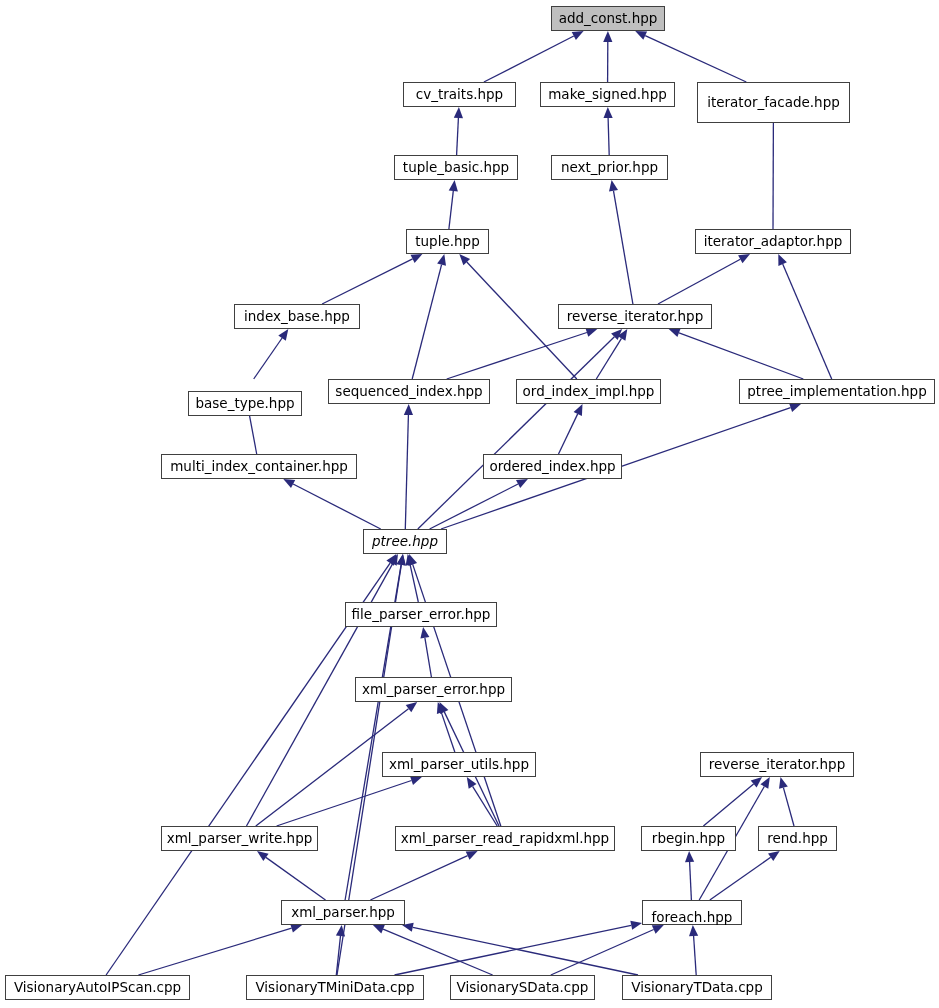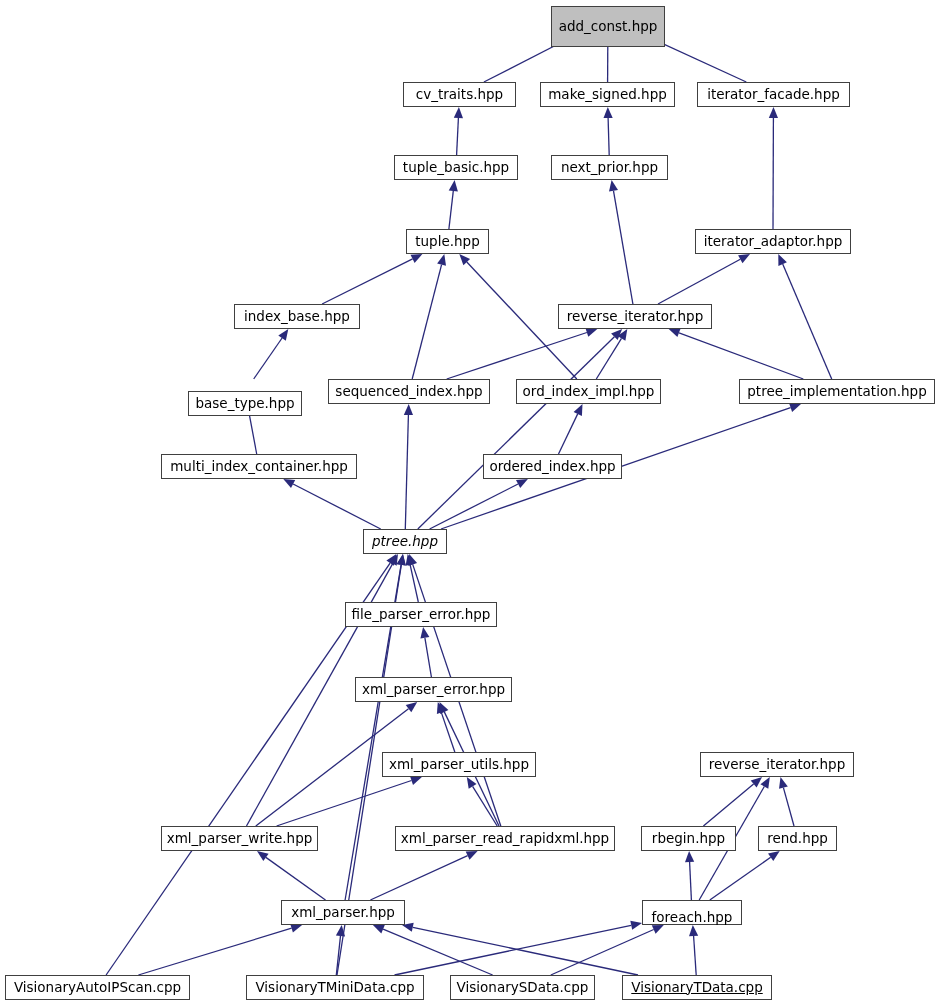--- a/index.html
+++ b/index.html
@@ -130,30 +130,30 @@
       <polygon points="372.9,925.0 384.8,925.0 381.3,933.5" fill="#2a2a7a"></polygon>
       <line x1="638.0" y1="975.0" x2="412.8" y2="927.3" stroke="#2a2a7a" stroke-width="1.3"></line>
       <polygon points="402.0,925.0 413.7,922.8 411.8,931.8" fill="#2a2a7a"></polygon>
       <line x1="394.5" y1="975.0" x2="631.2" y2="925.3" stroke="#2a2a7a" stroke-width="1.3"></line>
       <polygon points="642.0,923.0 632.2,929.8 630.3,920.8" fill="#2a2a7a"></polygon>
       <line x1="550.8" y1="975.0" x2="653.7" y2="929.5" stroke="#2a2a7a" stroke-width="1.3"></line>
       <polygon points="663.8,925.0 655.6,933.7 651.8,925.2" fill="#2a2a7a"></polygon>
       <line x1="696.2" y1="975.0" x2="693.6" y2="936.0" stroke="#2a2a7a" stroke-width="1.3"></line>
       <polygon points="692.8,925.0 698.2,935.7 689.0,936.3" fill="#2a2a7a"></polygon>
     </svg>
-<div class="node root" style="left: 551px; top: 6px; width: 114px; height: 41px;">
+<div class="node root" style="left: 551px; top: 6px; width: 114px; height: 25px;">
       <span class="node-label">add_const.hpp</span>
     </div>
     <div class="node" style="left: 403px; top: 82px; width: 113px; height: 25px;">
       <span class="node-label">cv_traits.hpp</span>
     </div>
     <div class="node" style="left: 540px; top: 82px; width: 135px; height: 25px; align-items: center;">
       <span class="node-label">make_signed.hpp</span>
     </div>
-    <div class="node" style="left: 697px; top: 82px; width: 153px; height: 25px; align-items: center;">
+    <div class="node" style="left: 697px; top: 82px; width: 153px; height: 41px; align-items: center;">
       <span class="node-label">iterator_facade.hpp</span>
     </div>
     <div class="node" style="left: 394px; top: 155px; width: 124px; height: 25px;">
       <span class="node-label">tuple_basic.hpp</span>
     </div>
     <div class="node" style="left: 551px; top: 155px; width: 117px; height: 25px;">
       <span class="node-label">next_prior.hpp</span>
     </div>
     <div class="node" style="left: 406px; top: 229px; width: 83px; height: 25px;">
       <span class="node-label">tuple.hpp</span>
@@ -220,16 +220,16 @@
     </div>
     <div class="node" style="left: 5px; top: 975px; width: 185px; height: 25px;">
       <span class="node-label">VisionaryAutoIPScan.cpp</span>
     </div>
     <div class="node" style="left: 246px; top: 975px; width: 178px; height: 25px;">
       <span class="node-label">VisionaryTMiniData.cpp</span>
     </div>
     <div class="node" style="left: 450px; top: 975px; width: 145px; height: 25px;">
       <span class="node-label">VisionarySData.cpp</span>
     </div>
-    <div class="node" style="left: 622px; top: 975px; width: 150px; height: 25px; text-decoration: underline;">
+    <div class="node" style="left: 622px; top: 975px; width: 150px; height: 25px;">
       <span class="node-label">VisionaryTData.cpp</span>
     </div>
   </div>
 
 </body></html>

